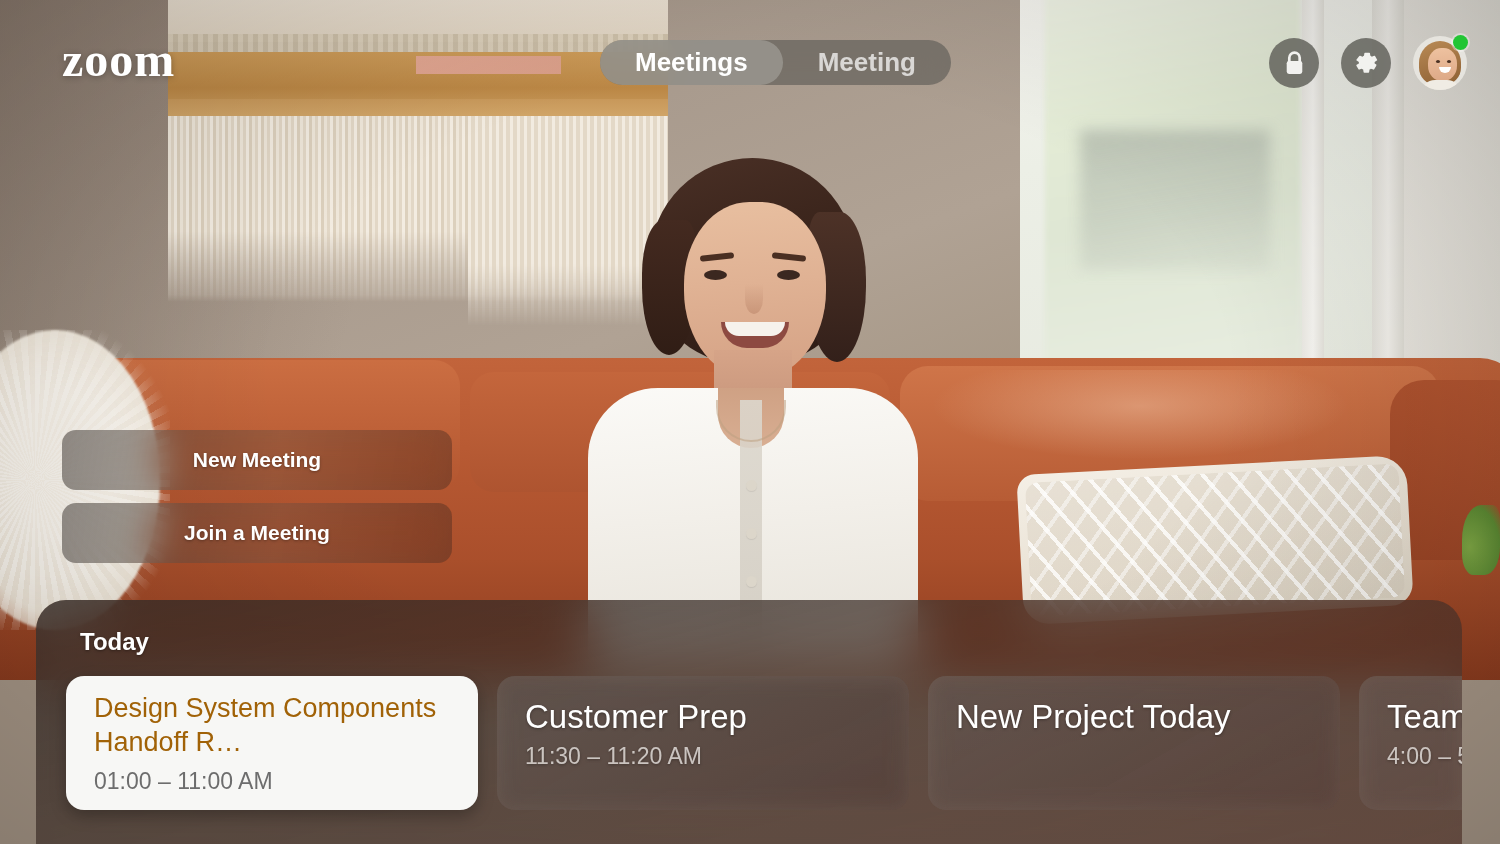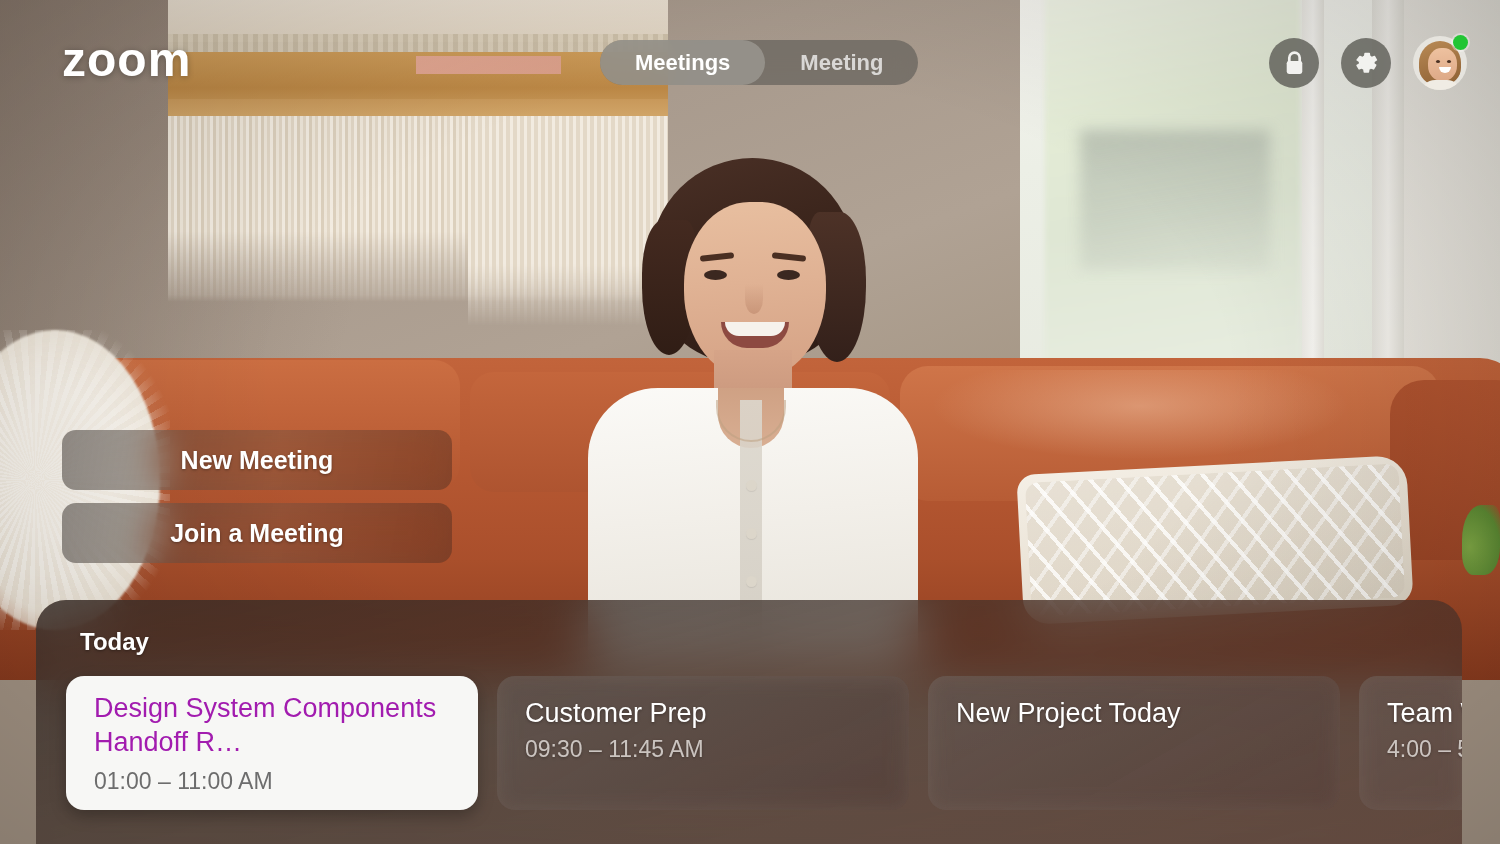--- a/index.html
+++ b/index.html
@@ -251,37 +251,37 @@
     position: absolute; inset: 0;
     background: radial-gradient(ellipse at 50% 45%, rgba(0,0,0,0) 45%, rgba(0,0,0,.18) 100%);
   }
 
   
   .logo {
     position: absolute; left: 62px; top: 36px;
     font-size: 48px; font-weight: 700; letter-spacing: 1px;
     color: #fff; line-height: 1;
     text-shadow: 0 1px 6px rgba(0,0,0,.3);
-    font-family: Liberation Sans, sans-serif;
+    font-family: Liberation Serif, serif;
   }
 
   .nav-pills {
     position: absolute; left: 600px; top: 40px;
     height: 45px;
     display: flex; align-items: center;
     background: rgba(90,88,84,.62);
     border-radius: 23px;
     padding: 0;
     backdrop-filter: blur(14px);
     -webkit-backdrop-filter: blur(14px);
   }
   .nav-pill {
     height: 45px; display: flex; align-items: center; justify-content: center;
     padding: 0 35px;
-    font-size: 22px; font-weight: 700;
+    font-size: 26px; font-weight: 700;
     color: rgba(255,255,255,.72);
     border-radius: 23px;
     cursor: pointer; user-select: none;
     white-space: nowrap;
   }
   .nav-pill.active {
     background: rgba(160,156,150,.72);
     color: #ffffff;
   }
 
@@ -327,21 +327,21 @@
 
   
   .actions { position: absolute; left: 62px; top: 430px; width: 390px; }
   .action-btn {
     width: 390px; height: 60px;
     border-radius: 14px;
     background: linear-gradient(100deg, rgba(68,62,58,.56), rgba(96,84,76,.42) 55%, rgba(70,46,38,.46));
     backdrop-filter: blur(18px) saturate(120%);
     -webkit-backdrop-filter: blur(18px) saturate(120%);
     display: flex; align-items: center; justify-content: center;
-    color: #fff; font-size: 25px; font-weight: 700;
+    color: #fff; font-size: 21px; font-weight: 700;
     cursor: pointer; user-select: none;
     text-shadow: 0 1px 3px rgba(0,0,0,.35);
     margin-bottom: 13px;
   }
 
   
   .sheet {
     position: absolute; left: 36px; top: 600px;
     width: 1426px; height: 244px;
     border-radius: 30px 30px 0 0;
@@ -369,32 +369,32 @@
     backdrop-filter: blur(10px);
     -webkit-backdrop-filter: blur(10px);
     overflow: hidden;
   }
   .mcard.selected {
     background: #f7f7f5;
     box-shadow: 0 6px 16px rgba(0,0,0,.28);
     padding-top: 16px;
   }
   .mcard .mtitle {
-    font-size: 27px; font-weight: 400; color: #ffffff;
+    font-size: 33px; font-weight: 400; color: #ffffff;
     line-height: 1.18; white-space: nowrap; overflow: hidden;
     text-shadow: 0 1px 3px rgba(0,0,0,.35);
   }
   .mcard .mtime {
     margin-top: 6px;
     font-size: 23px; font-weight: 400; color: rgba(230,226,222,.82);
     white-space: nowrap;
     text-shadow: 0 1px 3px rgba(0,0,0,.3);
   }
   .mcard.selected .mtitle {
-    color: #a21caf; white-space: normal; text-shadow: none;
+    color: #a16207; white-space: normal; text-shadow: none;
     font-size: 27px; line-height: 1.25;
   }
   .mcard.selected .mtime { color: #6d6d6d; text-shadow: none; margin-top: 8px; }
 </style>
 </head>
 <body>
 
 <div id="app">
 
   <div class="video-bg">
@@ -503,21 +503,21 @@
     <div class="sheet-title">Today</div>
     <div class="cards">
 
       <div class="mcard selected">
         <div class="mtitle">Design System Components Handoff R…</div>
         <div class="mtime">01:00 – 11:00 AM</div>
       </div>
 
       <div class="mcard">
         <div class="mtitle">Customer Prep</div>
-        <div class="mtime">09:30 – 11:45 AM</div>
+        <div class="mtime">11:30 – 11:20 AM</div>
       </div>
 
       <div class="mcard">
         <div class="mtitle">New Project Today</div>
       </div>
 
       <div class="mcard">
         <div class="mtitle">Team Wee</div>
         <div class="mtime">4:00 – 5:00</div>
       </div>

